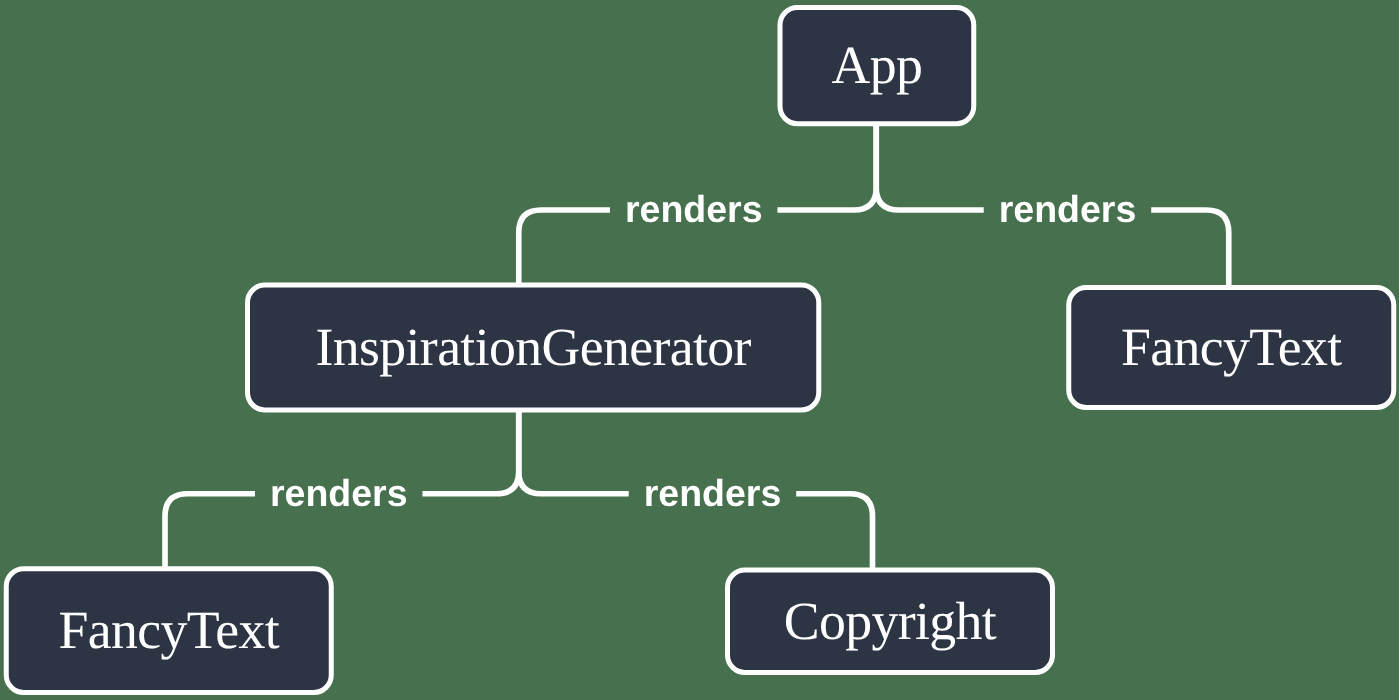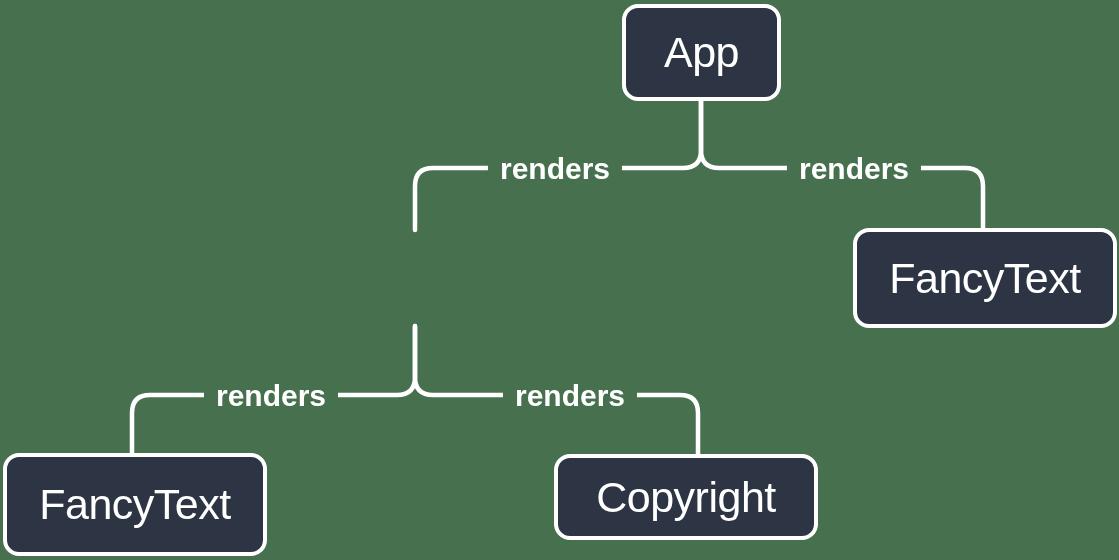--- a/index.html
+++ b/index.html
@@ -18,34 +18,34 @@
     font-family:"Liberation Sans","DejaVu Sans",sans-serif;
   }
   .edges{position:absolute;left:0;top:0;width:1119px;height:560px;z-index:1;}
   .edges path{fill:none;stroke:var(--connector);stroke-width:4.5;stroke-linecap:round;}
   .node{
     position:absolute;z-index:3;
     box-sizing:border-box;
     background:var(--node-fill);
     border:4px solid var(--node-border);
     border-radius:16px;
-    display:flex;align-items:center;justify-content:center;
+    display:flex;align-items:center;justify-content:center;font-family:Liberation Serif, serif;
   }
   .node .label{
     color:var(--text);
     font-size:43px;
     font-weight:500;
     letter-spacing:-0.5px;
     white-space:nowrap;
   }
   .n-app{left:622px;top:4px;width:159px;height:97px;}
   .n-ig{left:196px;top:226px;width:461px;height:104px;}
   .n-ft-right{left:853px;top:228px;width:264px;height:100px;}
   .n-ft-left{left:3px;top:453px;width:264px;height:103px;}
-  .n-copy{left:554px;top:454px;width:264px;height:86px;justify-content:center;}
+  .n-copy{left:580px;top:454px;width:264px;height:86px;justify-content:center;}
   .edge-label{
     position:absolute;z-index:2;
     transform:translate(-50%,-50%);
     background:var(--bg);
     color:var(--text);
     font-size:30px;
     font-weight:600;
     padding:0 12px;
     white-space:nowrap;
     line-height:1.1;
@@ -69,20 +69,23 @@
 
   <span class="edge-label el-1">renders</span>
   <span class="edge-label el-2">renders</span>
   <span class="edge-label el-3">renders</span>
   <span class="edge-label el-4">renders</span>
 
   <div class="node n-app">
     <span class="label">App</span>
   </div>
 
+  <div class="node n-ig">
+    <span class="label">InspirationGenerator</span>
+  </div>
 
   <div class="node n-ft-right">
     <span class="label">FancyText</span>
   </div>
 
   <div class="node n-ft-left">
     <span class="label">FancyText</span>
   </div>
 
   <div class="node n-copy">

